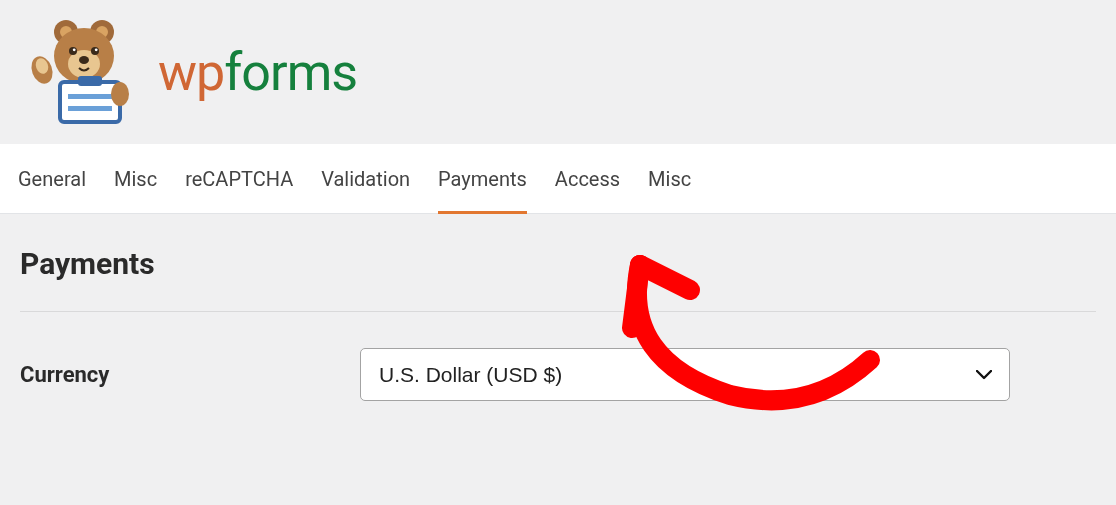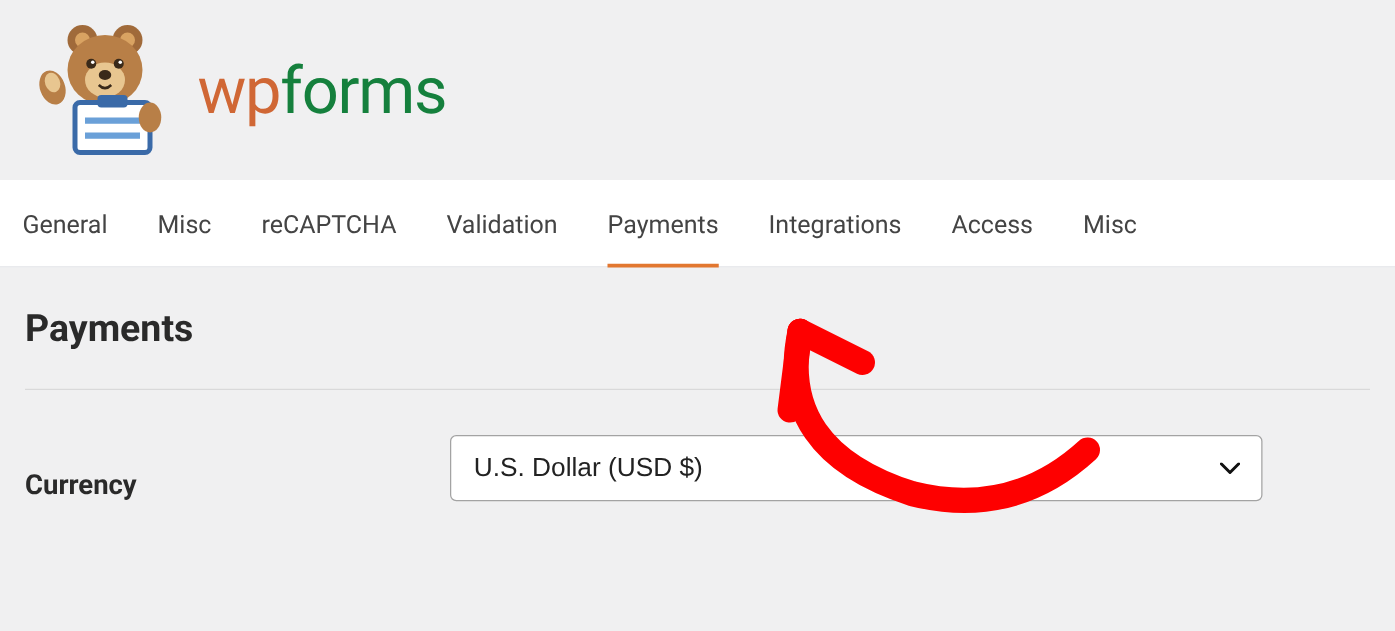--- a/index.html
+++ b/index.html
@@ -22,21 +22,21 @@
     .logo-text {
       font-size: 52px;
       font-weight: 400;
       letter-spacing: -1px;
     }
     .logo-text .wp { color: #d06735; font-weight: 400; }
     .logo-text .forms { color: #15803d; font-weight: 400; }
     .tabs {
       background: #fff;
       display: flex;
-      gap: 40px;
+      gap: 28px;
       padding: 0 18px;
       border-bottom: 1px solid #e2e4e7;
     }
     .tab {
       padding: 22px 0 20px 0;
       font-size: 20px;
       color: #444;
       cursor: pointer;
       border-bottom: 3px solid transparent;
       position: relative;
@@ -54,21 +54,21 @@
       color: #2a2a2a;
       margin-bottom: 30px;
     }
     .section-divider {
       border: none;
       border-top: 1px solid #d9d9da;
       margin-bottom: 36px;
     }
     .field-row {
       display: flex;
-      align-items: flex-end;
+      align-items: center;
       gap: 10px;
     }
     .field-label {
       width: 330px;
       font-size: 22px;
       font-weight: 700;
       color: #2a2a2a;
     }
     .select-wrap {
       position: relative;
@@ -142,21 +142,20 @@
     </span>
   </div>
 </div>
 
 <nav class="tabs">
   <div class="tab">General</div>
   <div class="tab">Misc</div>
   <div class="tab">reCAPTCHA</div>
   <div class="tab">Validation</div>
   <div class="tab active">Payments</div>
-  <div class="tab">Integrations</div>
   <div class="tab">Access</div>
   <div class="tab">Misc</div>
 </nav>
 
 <section class="section">
   <h1 class="section-title">Payments</h1>
   <hr class="section-divider">
   <div class="field-row">
     <label class="field-label">Currency</label>
     <div class="select-wrap">

